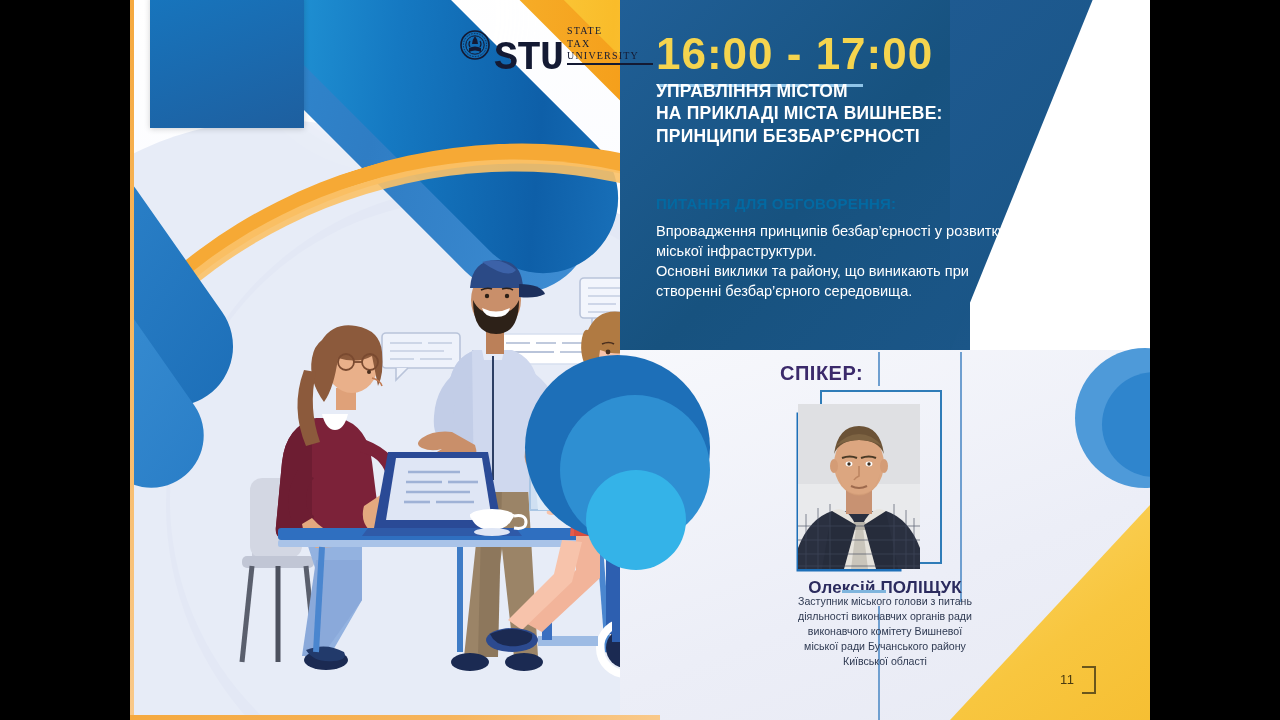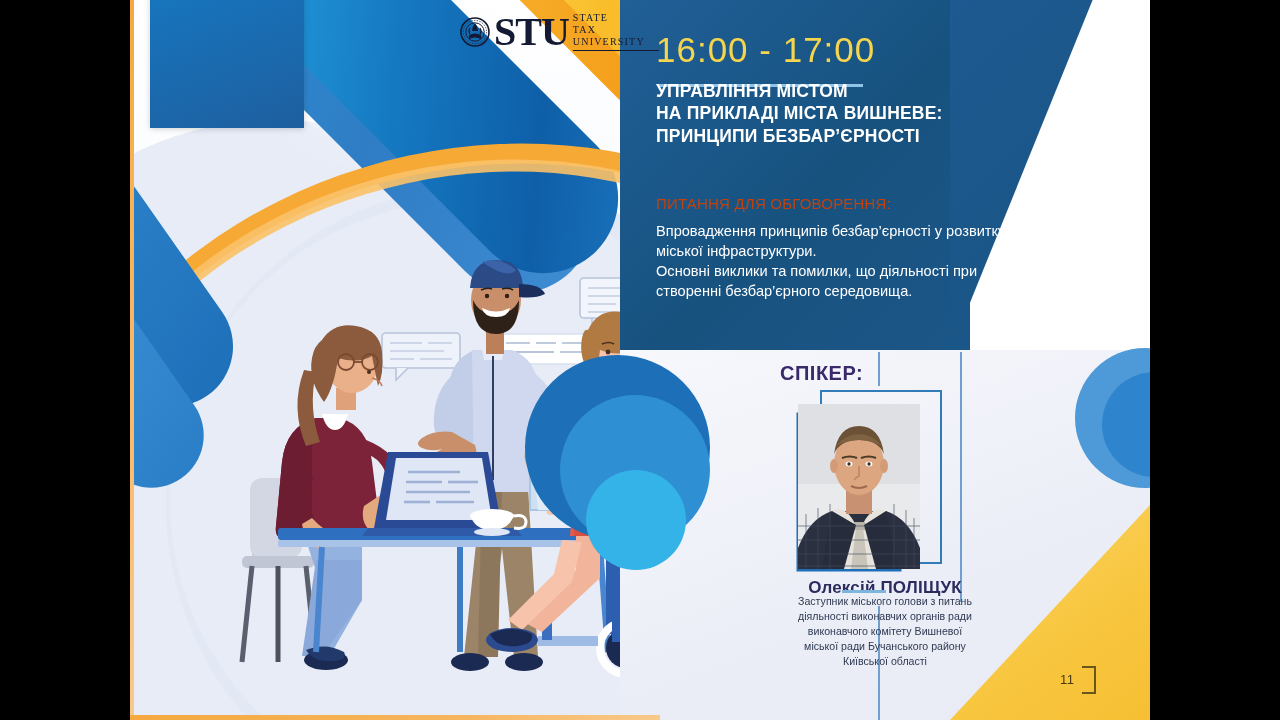--- a/index.html
+++ b/index.html
@@ -100,26 +100,26 @@
       clip-path:polygon(100% 0,100% 100%,0 100%);}
   .pageno{position:absolute;left:440px;top:672px;font-size:13px;color:#4a3b11;letter-spacing:.5px;
       font-family:"Liberation Sans",sans-serif;}
   .pagebr{position:absolute;left:462px;top:666px;width:12px;height:24px;
       border:2px solid #6a561c;border-left:none;}
 
   
   .vline{position:absolute;width:2px;background:#6f9fd0;}
 
   
-  .time{position:absolute;left:36px;top:32px;font-size:35px;font-weight:normal;color:#f5d44e;
+  .time{position:absolute;left:36px;top:32px;font-size:44px;font-weight:bold;color:#f5d44e;
         letter-spacing:1px;line-height:1;}
   .hr-time{position:absolute;left:38px;top:84px;width:205px;height:3px;background:#8fc4e8;}
   .title{position:absolute;left:36px;top:80px;width:330px;font-size:17.5px;font-weight:bold;
         color:#ffffff;line-height:1.28;letter-spacing:.2px;text-transform:uppercase;}
-  .qlabel{position:absolute;left:36px;top:195px;font-size:15px;font-weight:normal;color:#c2410c;
+  .qlabel{position:absolute;left:36px;top:195px;font-size:15px;font-weight:bold;color:#0369a1;
         letter-spacing:.2px;}
   .qbody{position:absolute;left:36px;top:222px;width:420px;font-size:14.6px;color:#ffffff;
         line-height:1.36;}
   .qbody div{white-space:pre-line;}
 
   .spk-label{position:absolute;left:140px;top:362px;font-size:20px;font-weight:bold;color:#3b2a6b;
         letter-spacing:.5px;margin-left:20px;}
 
   
   .frame-outline{position:absolute;left:200px;top:390px;width:118px;height:170px;
@@ -138,22 +138,22 @@
         background:linear-gradient(160deg,#1775bd 0%,#1a6bb0 45%,#1e5f9f 100%);z-index:20;
         box-shadow:0 1px 6px rgba(0,0,0,.18);}
   .dday{position:absolute;left:0;top:6px;width:154px;text-align:center;font-size:62px;font-weight:bold;
         color:#fff;line-height:1;letter-spacing:-1px;}
   .dmon{position:absolute;left:0;top:82px;width:154px;text-align:center;font-size:26px;font-weight:bold;
         color:#f5d44e;letter-spacing:1px;}
 
   
   .logo{position:absolute;left:330px;top:12px;width:200px;z-index:30;}
   .logo-row{display:flex;align-items:center;gap:4px;}
-  .logo-stu{font-family:Liberation Serif, serif;font-size:40px;font-weight:bold;color:#141a33;
-        line-height:.95;letter-spacing:-1px;}
+  .logo-stu{font-family:Liberation Mono, monospace;font-size:40px;font-weight:bold;color:#141a33;
+        line-height:.95;letter-spacing:-1px;margin-top:28px;}
   .logo-sub{font-family:"Liberation Serif",serif;font-size:10px;color:#141a33;line-height:1.22;
         letter-spacing:1.2px;}
   .logo-rule{margin-top:1px;width:86px;height:1.5px;background:#141a33;}
   .logo-ukr{margin-top:3px;font-size:11.5px;color:#1b3a66;line-height:1.22;font-weight:normal;}
 </style>
 </head>
 <body>
 
 <div class="stage">
 
@@ -402,21 +402,21 @@
       <div class="time">16:00 - 17:00</div>
       <div class="hr-time"></div>
       <div class="title" style="white-space:pre-line">УПРАВЛІННЯ МІСТОМ
 НА ПРИКЛАДІ МІСТА ВИШНЕВЕ:
 ПРИНЦИПИ БЕЗБАР’ЄРНОСТІ</div>
 
       <div class="qlabel">ПИТАННЯ ДЛЯ ОБГОВОРЕННЯ:</div>
       <div class="qbody">
         <div>Впровадження принципів безбар’єрності у розвитку
 міської інфраструктури.</div>
-        <div>Основні виклики та помилки, що діяльності при
+        <div>Основні виклики та району, що виникають при
 створенні безбар’єрного середовища.</div>
       </div>
 
       <div class="spk-label">СПІКЕР:</div>
 
       <div class="vline" style="left:258px;top:352px;height:34px;"></div>
       <div class="vline" style="left:340px;top:352px;height:250px;"></div>
       <div class="vline" style="left:258px;top:606px;height:114px;"></div>
 
       <div class="frame-outline"></div>

